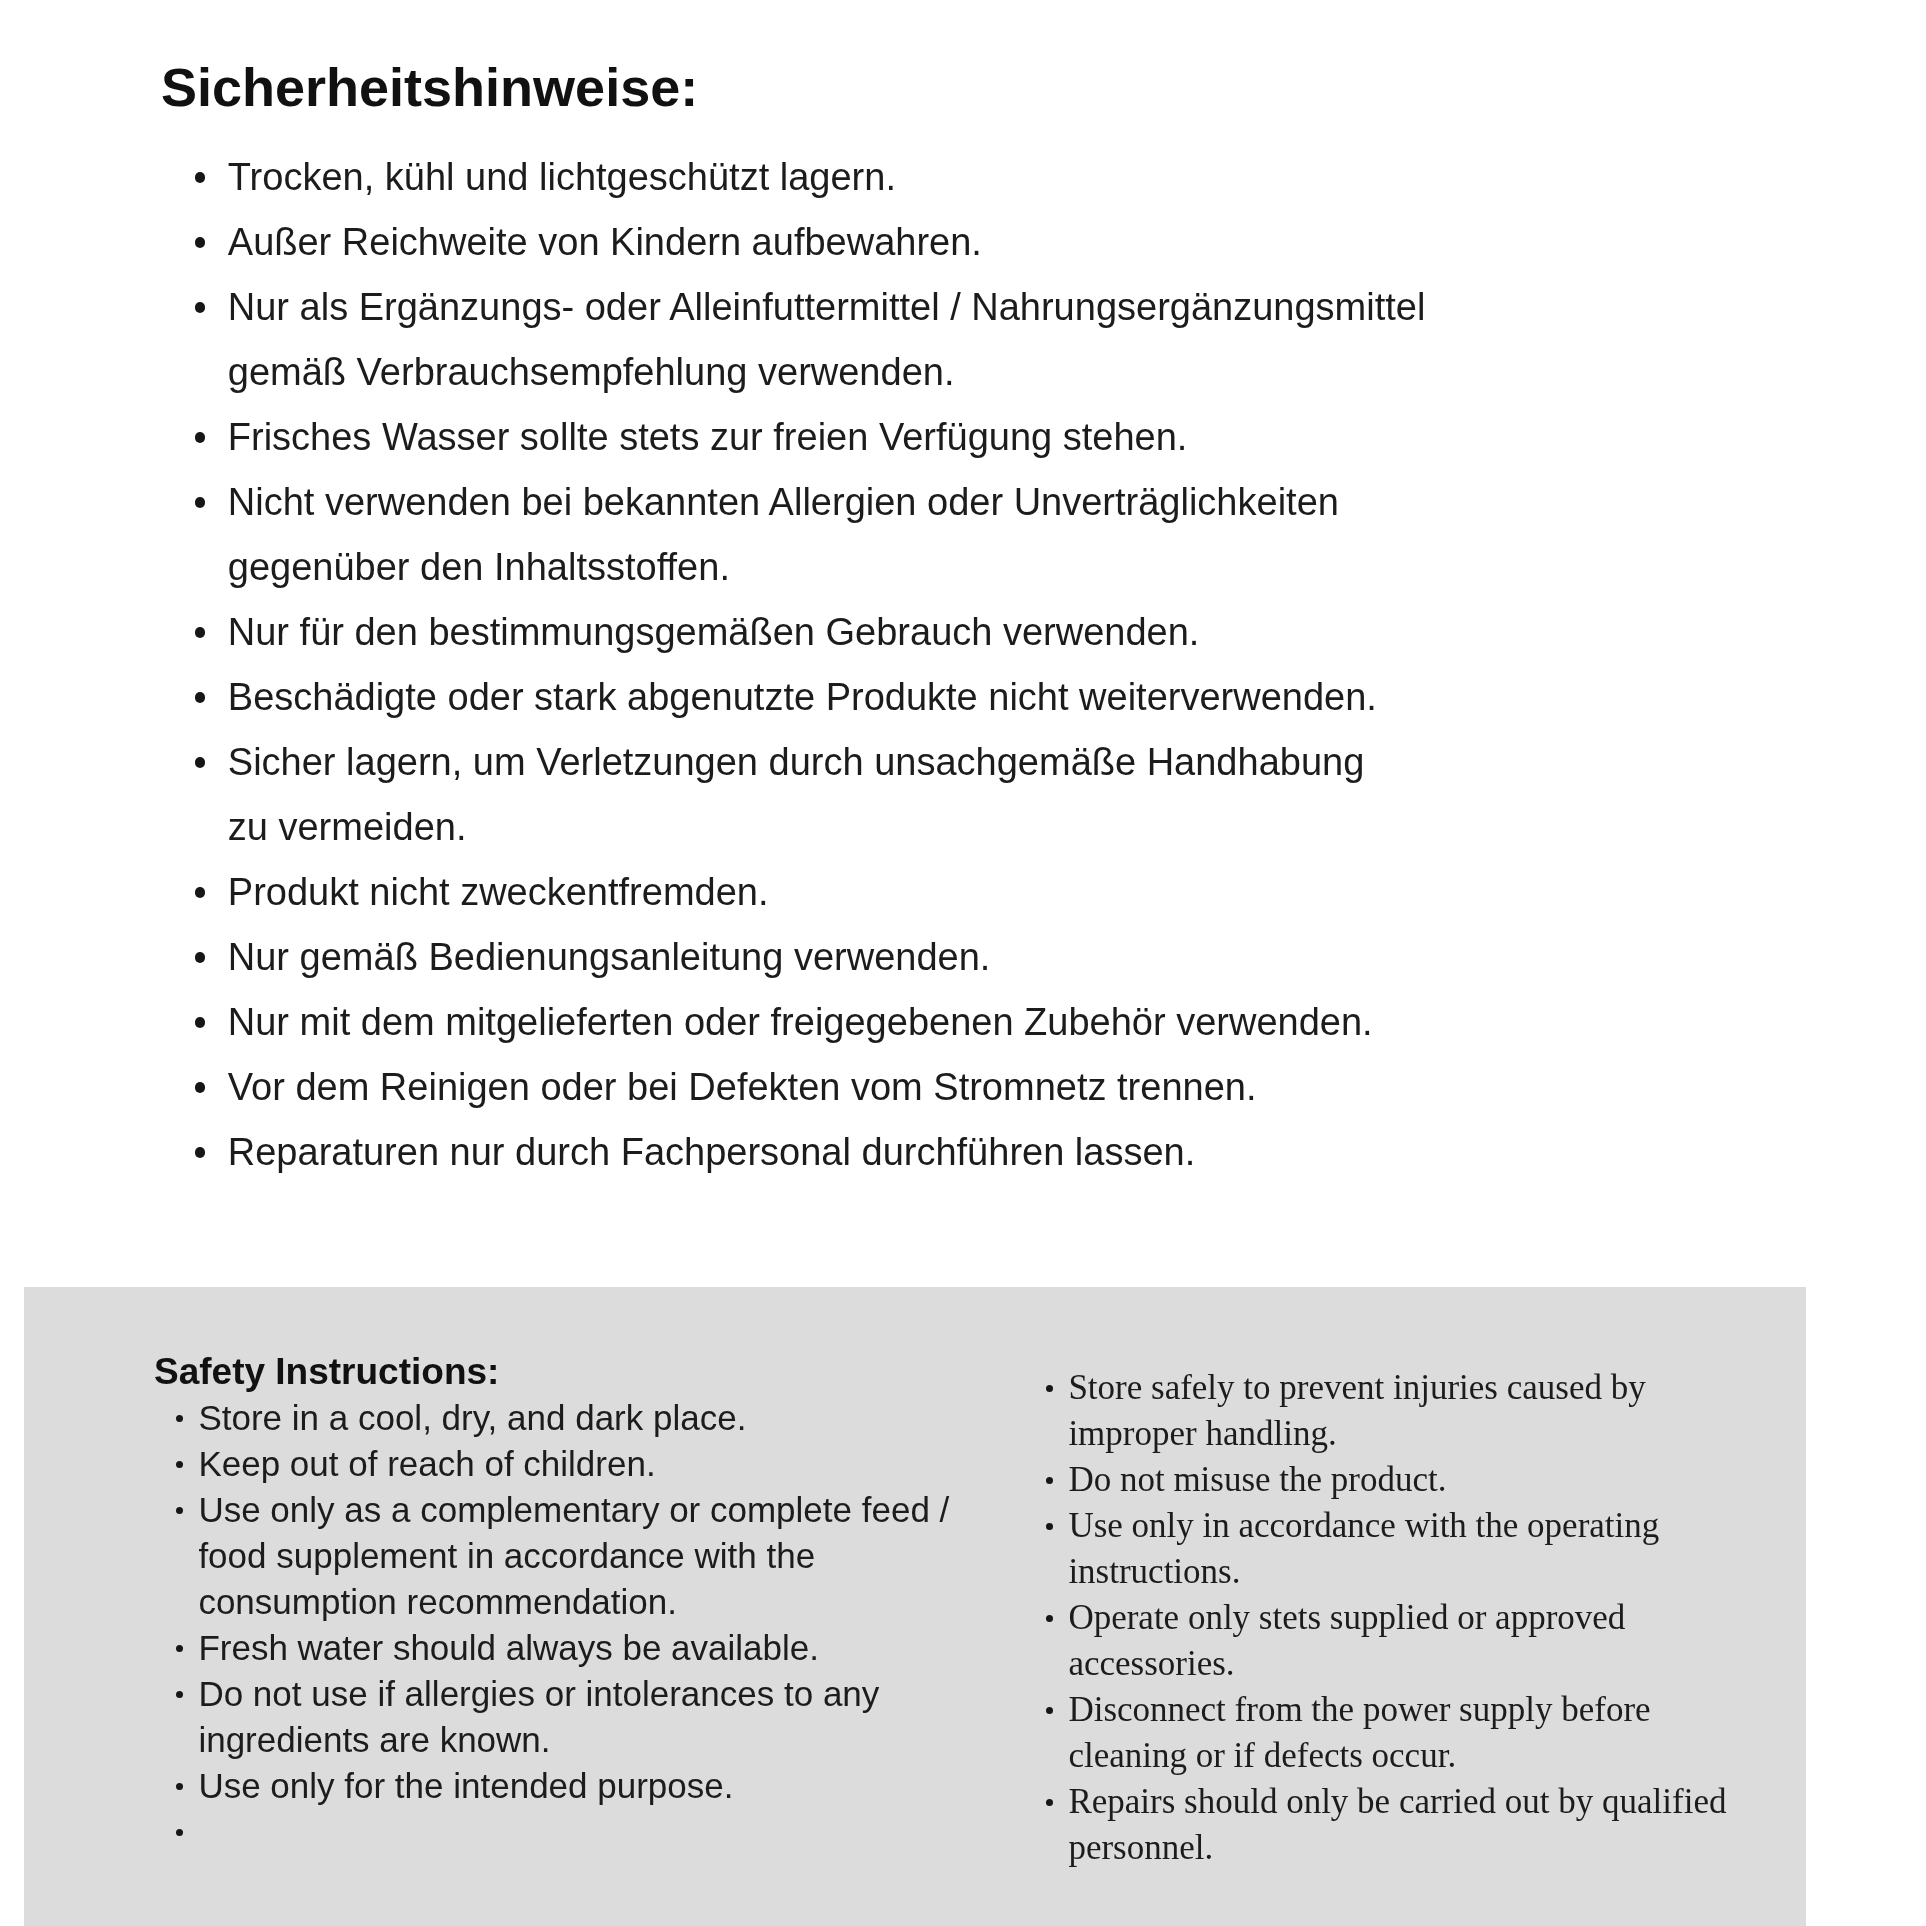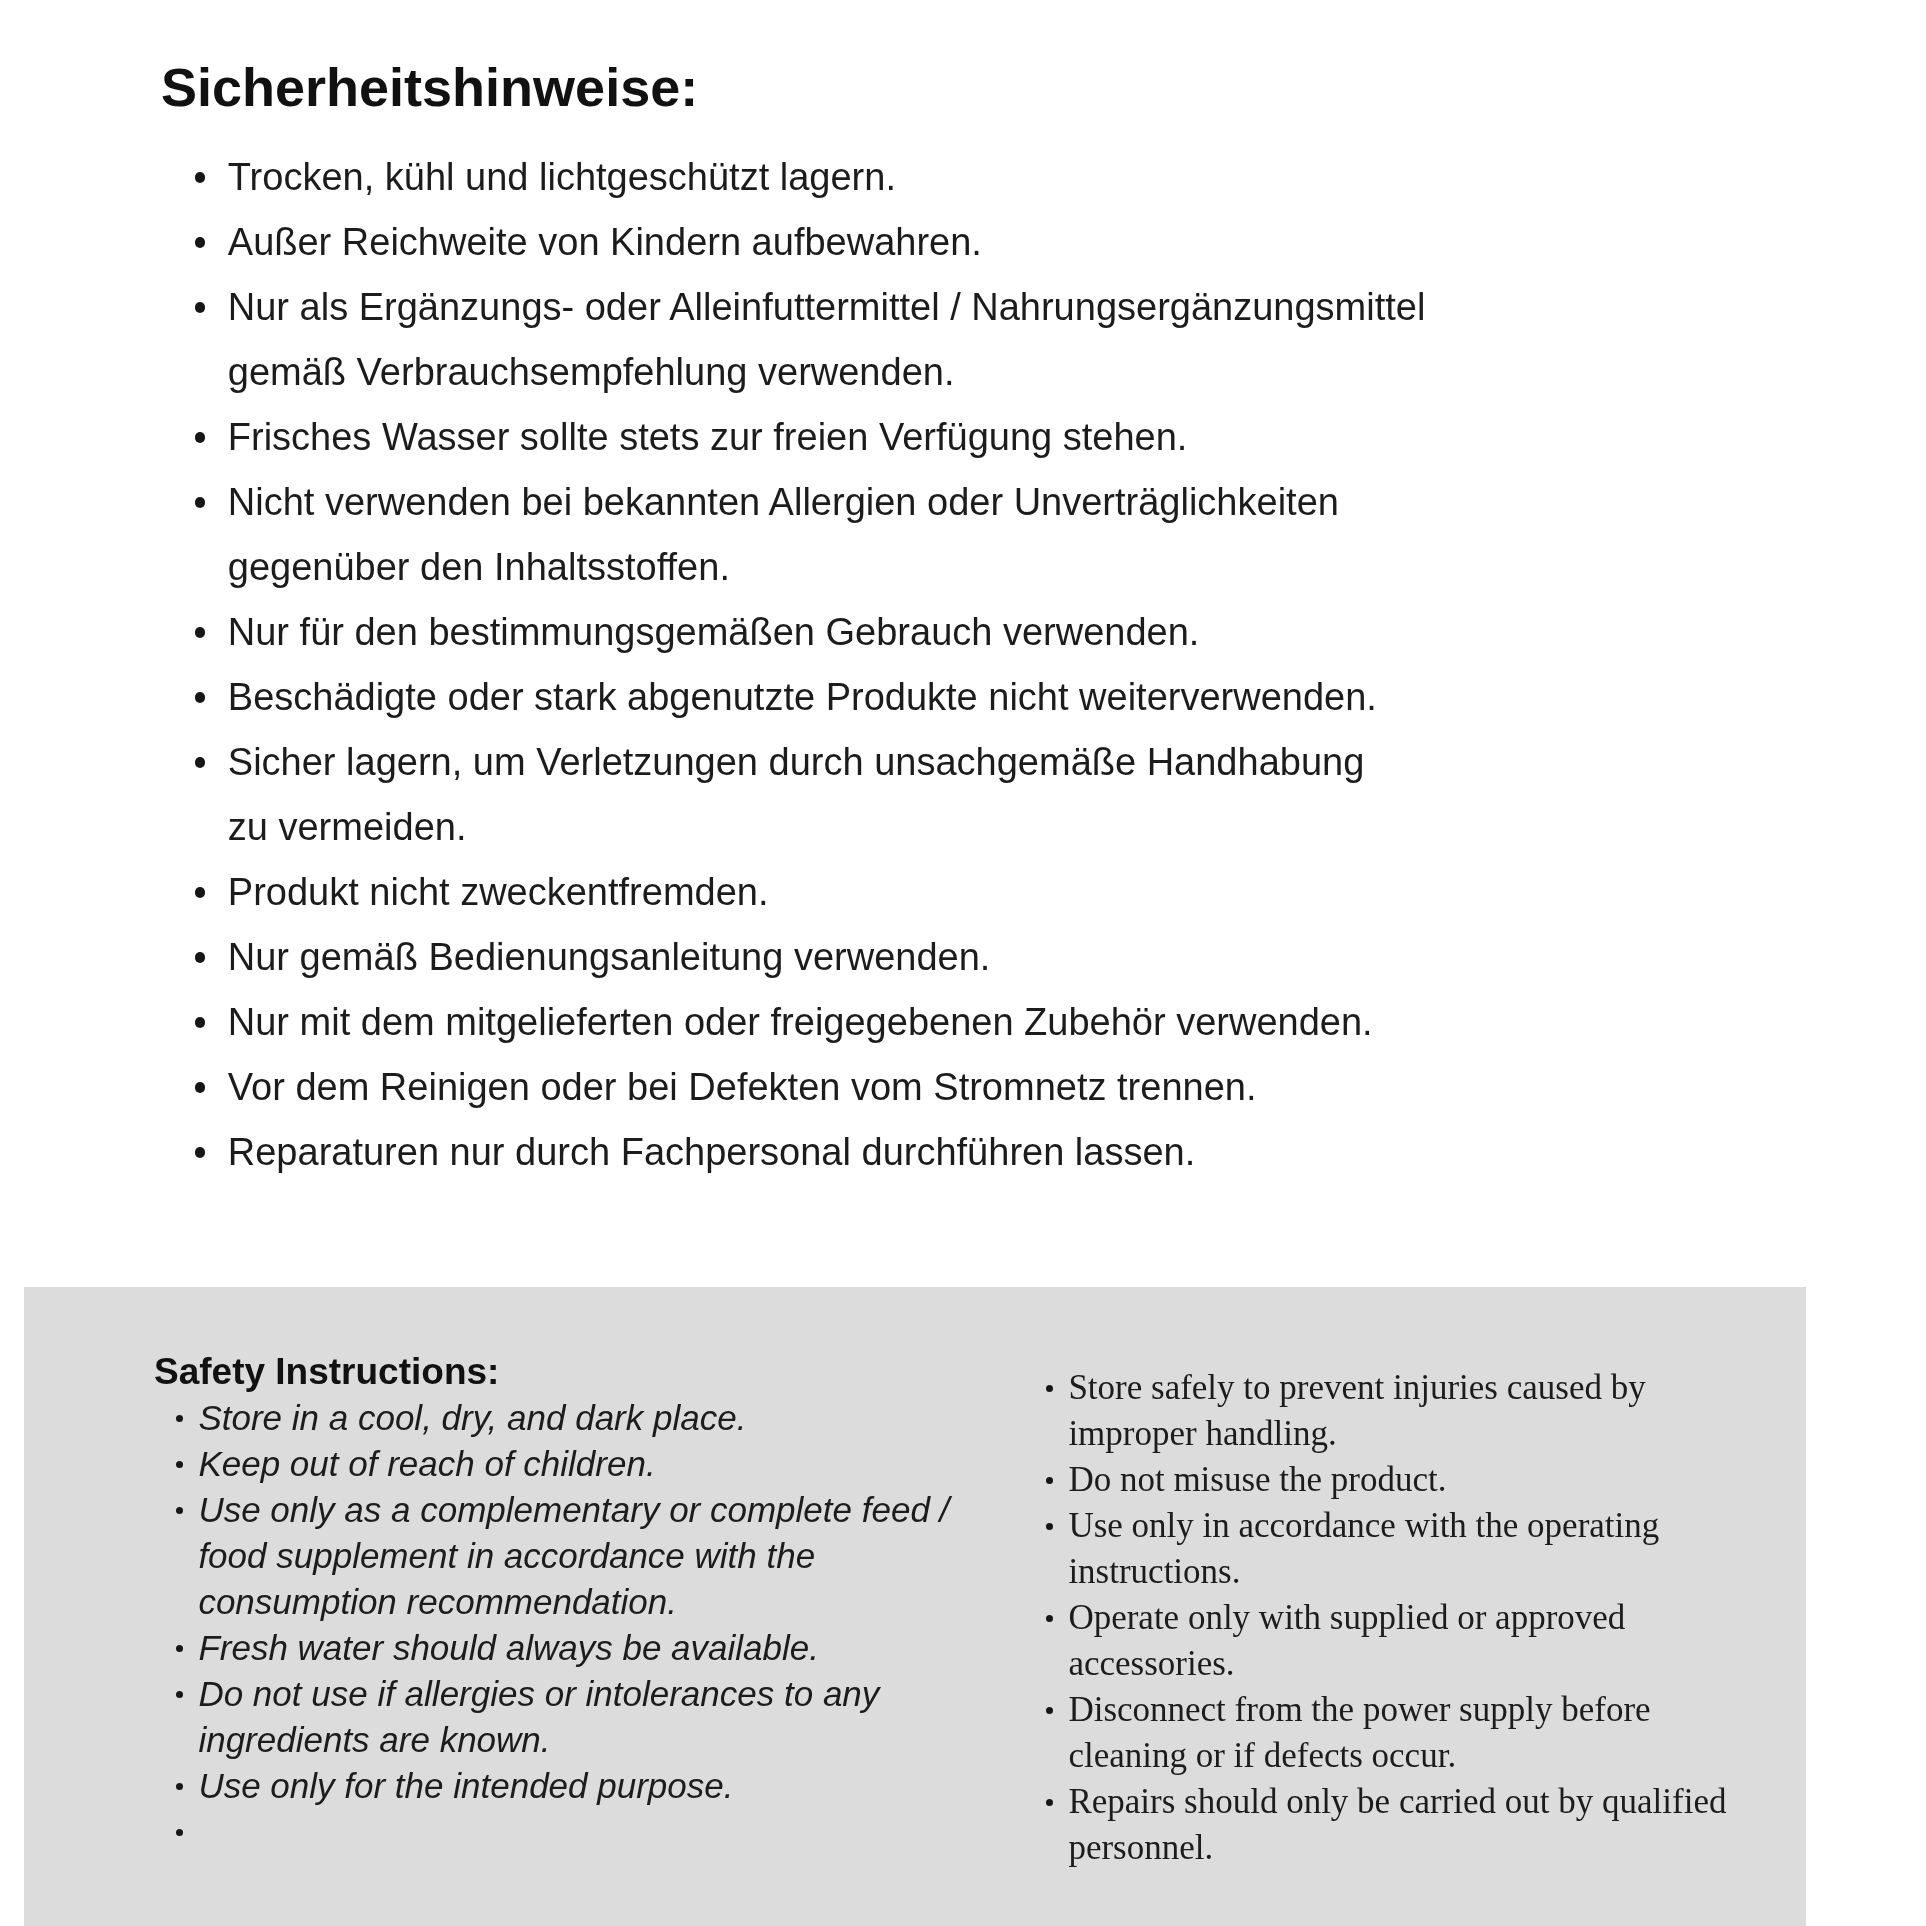--- a/index.html
+++ b/index.html
@@ -83,21 +83,20 @@
     width: 7px;
     height: 7px;
     border-radius: 50%;
     background: #161616;
     margin-right: 15.4px;
     flex: none;
   }
   .en-left {
     left: 152px;
     top: 108px;
-    font-style: italic;
   }
   .en-right {
     left: 1022px;
     top: 78px;
     font-family: Liberation Serif, serif;
   }
   .dot.hidden {
     visibility: hidden;
   }
   .txt {
@@ -238,21 +237,21 @@
         <div class="line">
           <span class="dot"></span>
           <span class="txt">Use only in accordance with the operating</span>
         </div>
         <div class="line">
           <span class="dot hidden"></span>
           <span class="txt">instructions.</span>
         </div>
         <div class="line">
           <span class="dot"></span>
-          <span class="txt">Operate only with supplied or approved</span>
+          <span class="txt">Operate only stets supplied or approved</span>
         </div>
         <div class="line">
           <span class="dot hidden"></span>
           <span class="txt">accessories.</span>
         </div>
         <div class="line">
           <span class="dot"></span>
           <span class="txt">Disconnect from the power supply before</span>
         </div>
         <div class="line">

